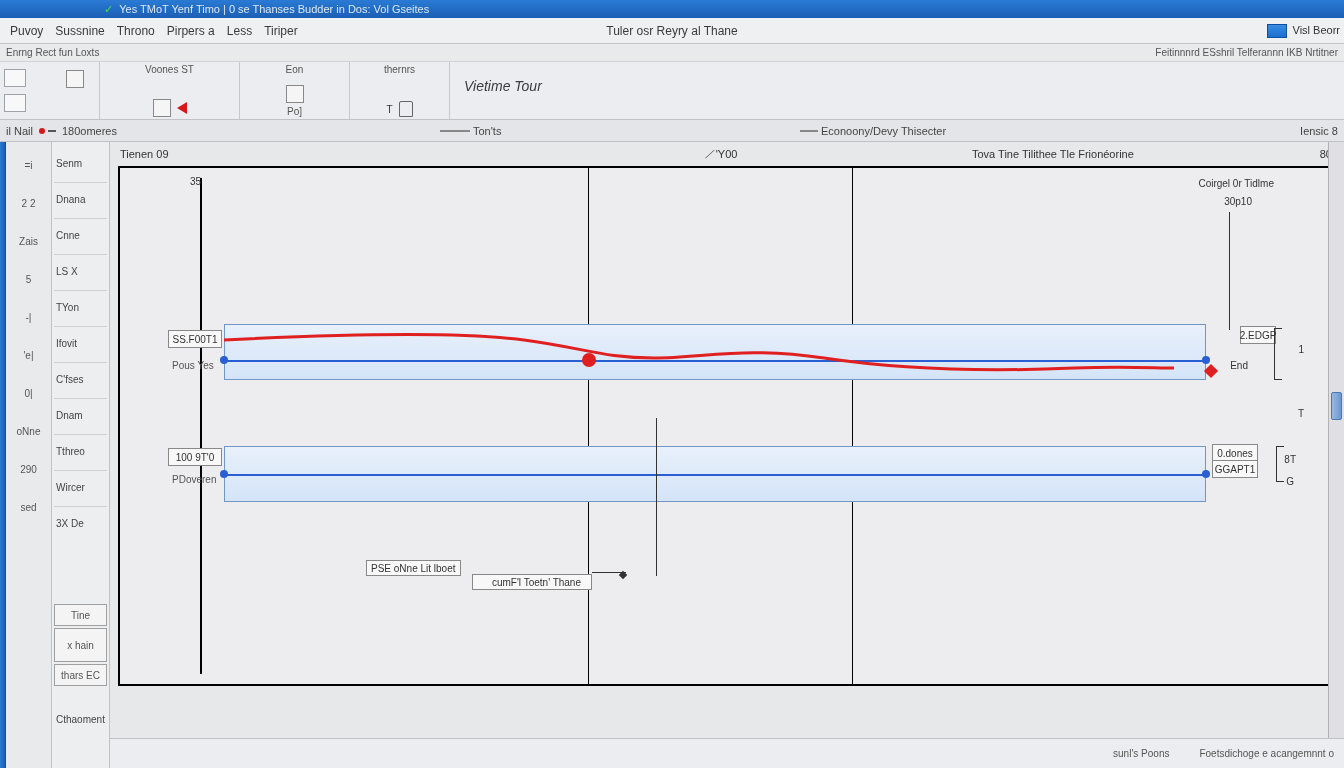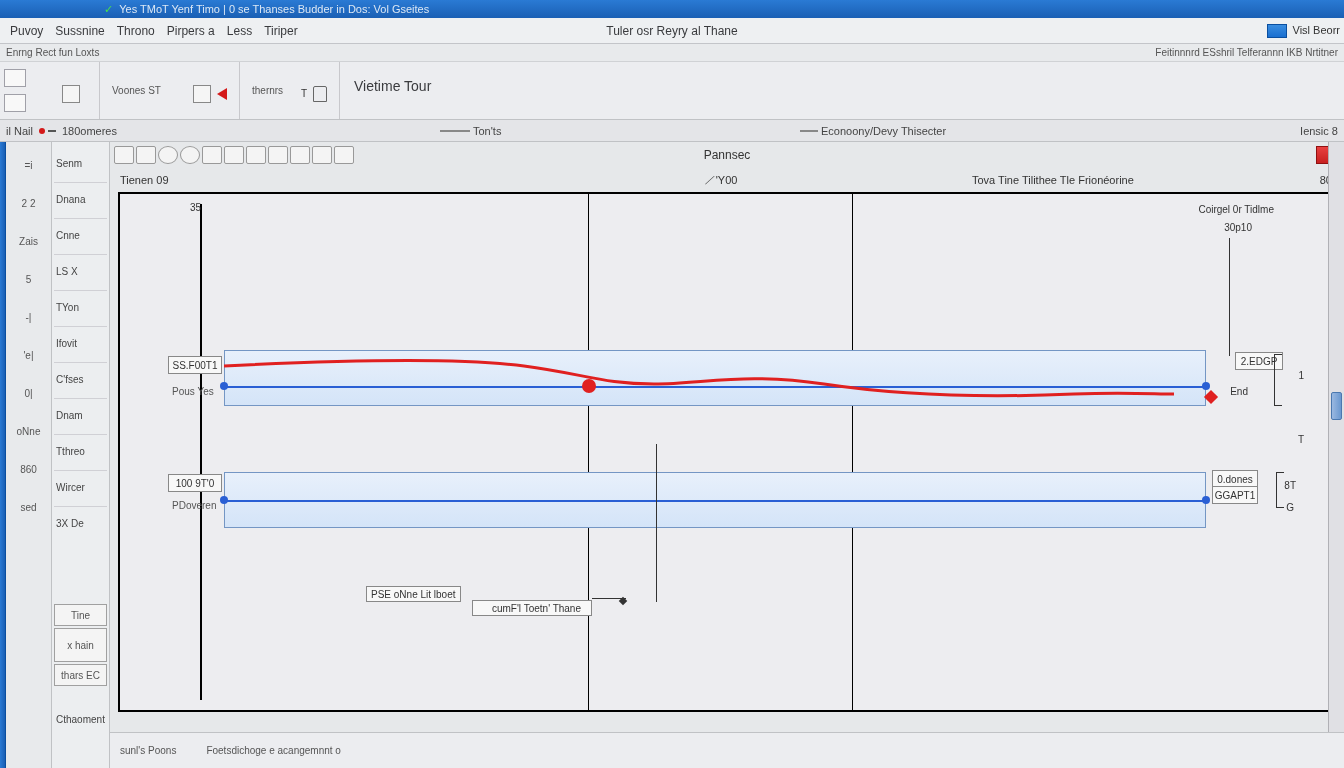--- a/index.html
+++ b/index.html
@@ -13,29 +13,29 @@
 .menu-center { position:absolute; left:50%; transform:translateX(-50%); font-size:12px; color:#3a3b3e; }
 .menu-right { margin-left:auto; display:flex; align-items:flex-start; }
 .blue-box { width:20px; height:14px; background:linear-gradient(#3a8de0,#1a6fd0); border:1px solid #0a4fa0; margin-right:6px; }
 
 .sub-bar { height:18px; background:#e8eaec; display:flex; align-items:center; padding:0 6px; font-size:10px; color:#555; border-bottom:1px solid #d0d2d5; }
 .sub-right { margin-left:auto; font-size:10px; }
 
 .ribbon { height:58px; background:#ecedf0; display:flex; border-bottom:1px solid #c0c2c5; }
 .ribbon-left { width:50px; display:flex; flex-direction:column; justify-content:space-around; padding:4px; }
 .tiny-btn { width:22px; height:18px; border:1px solid #a0a0a8; background:#f8f8f8; margin:2px 0; }
-.ribbon-group { border-right:1px solid #c8c8cc; padding:2px 12px; display:flex; flex-direction:row; align-items:center; justify-content:space-between; min-width:100px; }
+.ribbon-group { border-right:1px solid #c8c8cc; padding:2px 12px; display:flex; flex-direction:column; align-items:center; justify-content:space-between; min-width:100px; }
 .rg-label { font-size:10px; color:#555; }
 .rg-icons { display:flex; align-items:center; gap:6px; margin-top:6px; }
 .icon-box { width:18px; height:18px; border:1px solid #888; background:#f5f5f5; display:inline-block; }
 .red-tri { width:0; height:0; border-top:6px solid transparent; border-bottom:6px solid transparent; border-right:10px solid #d41919; display:inline-block; }
 .bars { display:flex; gap:3px; }
 .bar { width:2px; height:18px; background:#444; }
 .trash { width:14px; height:16px; border:1px solid #666; border-radius:2px 2px 0 0; position:relative; }
-.ribbon-title { font-size:14px; color:#3a3b3e; padding-top:14px; }
+.ribbon-title { font-size:14px; color:#3a3b3e; padding-top:14px;font-style:italic; }
 
 .context-bar { height:22px; background:#e4e5e8; display:flex; align-items:center; padding:0 6px; font-size:11px; color:#444; border-bottom:1px solid #c0c2c5; position:relative; }
 .ctx-left { display:flex; align-items:center; gap:6px; }
 .ctx-item { display:flex; align-items:center; gap:3px; }
 .hline { width:30px; height:2px; background:#888; }
 .red-dot { width:6px; height:6px; background:#d41919; border-radius:50%; }
 .ctx-mid { position:absolute; left:440px; }
 .ctx-mid2 { position:absolute; left:800px; }
 .ctx-right { margin-left:auto; }
 
@@ -73,27 +73,27 @@
 .lane-label { position:absolute; left:48px; width:54px; height:18px; border:1px solid #888; background:#f8f8f8; display:flex; align-items:center; justify-content:center; font-size:10px; }
 .lane-sublabel { position:absolute; left:52px; font-size:10px; color:#555; }
 
 .blue-line { position:absolute; left:104px; right:128px; height:2px; background:#2a5fd4; }
 .blue-node { position:absolute; width:8px; height:8px; border-radius:50%; background:#2a5fd4; }
 
 .red-curve { position:absolute; left:104px; right:128px; height:60px; top:160px; }
 .red-path { stroke:#e02020; stroke-width:3; fill:none; }
 
 .right-annot { position:absolute; right:34px; font-size:10px; color:#333; }
-.right-box { position:absolute; right:51px; width:48px; height:18px; border:1px solid #888; background:#f8f8f8; display:flex; align-items:center; justify-content:center; font-size:10px; }
+.right-box { position:absolute; right:58px; width:36px; height:18px; border:1px solid #888; background:#f8f8f8; display:flex; align-items:center; justify-content:center; font-size:10px; }
 .bracket { position:absolute; right:52px; width:8px; border-left:1px solid #333; border-top:1px solid #333; border-bottom:1px solid #333; }
 
 .sub-annot { position:absolute; left:246px; top:392px; height:16px; border:1px solid #888; background:#f8f8f8; font-size:10px; padding:1px 4px; display:flex; align-items:center; }
 .sub-annot2 { top:406px; left:352px; width:120px; justify-content:flex-end; padding-right:10px; }
 .conn-line { position:absolute; width:1px; background:#333; }
-.status-bar { height:36px; background:#ecedf0; border-top:1px solid #c0c2c5; display:flex; align-items:center; justify-content:flex-start; padding:0 10px; gap:30px; font-size:10px; color:#555; position:absolute; bottom:0; left:110px; right:0; }
+.status-bar { height:30px; background:#ecedf0; border-top:1px solid #c0c2c5; display:flex; align-items:center; justify-content:flex-end; padding:0 10px; gap:30px; font-size:10px; color:#555; position:absolute; bottom:0; left:110px; right:0; }
 
 .right-scroll { position:absolute; right:0; top:142px; bottom:20px; width:16px; background:#e0e0e4; border-left:1px solid #b0b0b5; }
 .scroll-thumb { position:absolute; left:2px; right:2px; top:250px; height:28px; background:linear-gradient(90deg,#9ab8e0,#6a98d0); border:1px solid #4a78b0; border-radius:2px; }
 </style>
 </head>
 <body>
 
 <div class="title-bar">
   <span class="check">✓</span>
   <span>Yes TMoT Yenf Timo |  0  se  Thanses   Budder in Dos: Vol  Gseites</span>
@@ -128,20 +128,27 @@
         <span class="icon-box"></span>
       </div>
     <span class="rg-label"> </span>
   </div>
   <div class="ribbon-group" style="width:140px">
     <span class="rg-label">Voones ST</span>
     <div class="rg-icons">
       <span class="icon-box"></span>
       <span class="red-tri"></span>
     </div>
+  </div>
+  <div class="ribbon-group" style="width:110px">
+    <span class="rg-label">Eon</span>
+    <div class="rg-icons">
+      <span class="icon-box"></span>
+    </div>
+    <span class="rg-label">Po]</span>
   </div>
   <div class="ribbon-group" style="width:100px">
     <span class="rg-label">thernrs</span>
     <div class="rg-icons">
       <span style="font-size:10px">T</span>
       <span class="trash"></span>
     </div>
   </div>
   <div class="ribbon-group" style="flex:1;border-right:none;align-items:flex-start;padding-left:14px">
     <span class="ribbon-title">Vietime  Tour</span>
@@ -178,21 +185,21 @@
   <div class="left-outer"></div>
   <div class="left-side">
     <div class="side-prop">=i</div>
     <div class="side-prop">2 2</div>
     <div class="side-prop">Zais</div>
     <div class="side-prop">5</div>
     <div class="side-prop">-|</div>
     <div class="side-prop">'e|</div>
     <div class="side-prop">0|</div>
     <div class="side-prop">oNne</div>
-    <div class="side-prop">860</div>
+    <div class="side-prop">290</div>
     <div class="side-prop">sed</div>
   </div>
   <div class="side-col">
     <div class="side-entry">Senm</div>
     <div class="side-entry bordered">Dnana</div>
     <div class="side-entry bordered">Cnne</div>
     <div class="side-entry bordered">LS X</div>
     <div class="side-entry bordered">TYon</div>
     <div class="side-entry bordered">Ifovit</div>
     <div class="side-entry bordered">C'fses</div>
@@ -201,35 +208,20 @@
     <div class="side-entry bordered">Wircer</div>
     <div class="side-entry bordered">3X De</div>
     <div style="height:60px"></div>
     <div class="side-prop boxed" style="height:22px">Tine</div>
     <div class="side-prop boxed" style="height:34px">x hain</div>
     <div class="side-prop boxed" style="height:22px">thars EC</div>
     <div class="side-entry" style="margin-top:14px">Cthaoment</div>
   </div>
 
   <div class="main-area">
-    <div class="tab-strip">
-      <div class="小btn"></div>
-      <div class="小btn"></div>
-      <div class="小btn round"></div>
-      <div class="小btn round"></div>
-      <div class="小btn"></div>
-      <div class="小btn"></div>
-      <div class="小btn"></div>
-      <div class="小btn"></div>
-      <div class="小btn"></div>
-      <div class="小btn"></div>
-      <div class="小btn"></div>
-      <span class="tab-title">Pannsec</span>
-      <div class="close-btn"></div>
-    </div>
     <div class="chart-header">
       <span class="ch-left">Tienen 09</span>
       <span class="ch-mid">
           <span class="diag">⟋</span>
           <span>'Y00</span>
         </span>
       <span class="ch-right">Tova Tine  Tilithee  Tle Frionéorine</span>
       <span style="position:absolute;right:6px">801</span>
     </div>
 

